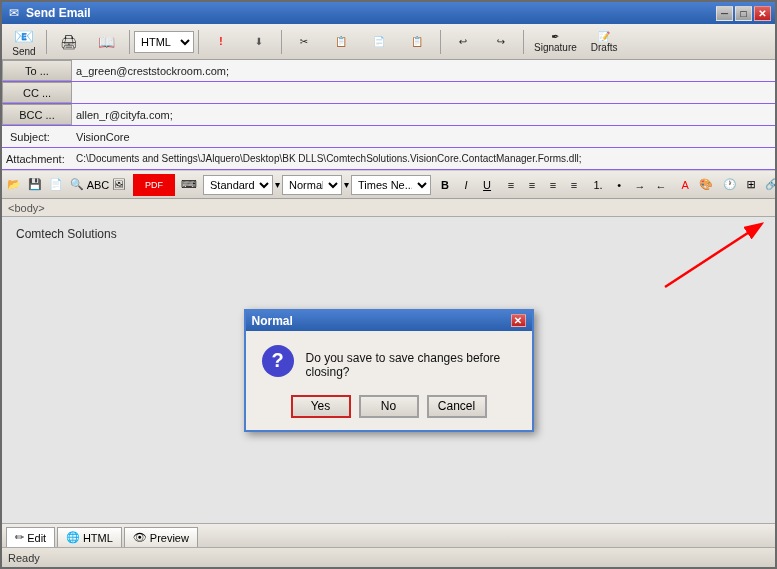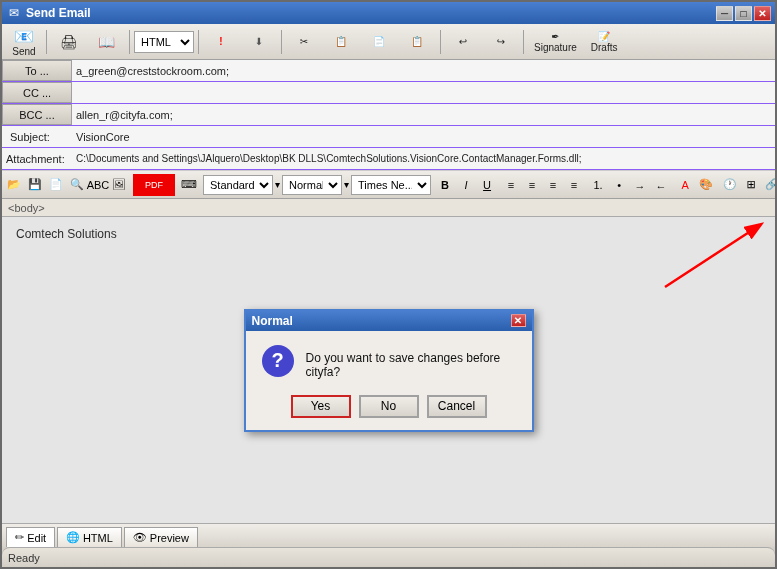--- a/index.html
+++ b/index.html
@@ -124,21 +124,20 @@
     
     .status-bar {
       background: linear-gradient(to bottom, #e8e4dc, #d4d0c8);
       border-top: 1px solid #aaa;
       height: 20px;
       display: flex;
       align-items: center;
       padding: 0 6px;
       font-size: 11px;
       color: #333;
-      border-radius: 8px;
     }
 
     
     .main-window {
       width: 777px; height: 569px;
       border: 2px solid #6a6a6a;
       display: flex; flex-direction: column;
       background: #d4d0c8;
     }
 
@@ -353,21 +352,21 @@
     </div>
 
     <div class="overlay">
       <div class="dialog">
         <div class="dialog-title">
           <span>Normal</span>
           <div class="dialog-title-close">✕</div>
         </div>
         <div class="dialog-body">
           <div class="dialog-icon">?</div>
-          <div class="dialog-message">Do you want to save changes before cityfa?</div>
+          <div class="dialog-message">Do you save to save changes before closing?</div>
         </div>
         <div class="dialog-buttons">
           <button class="dialog-btn default">Yes</button>
           <button class="dialog-btn">No</button>
           <button class="dialog-btn">Cancel</button>
         </div>
       </div>
     </div>
 
     <svg class="red-arrow" viewBox="0 0 200 80" xmlns="http://www.w3.org/2000/svg">

